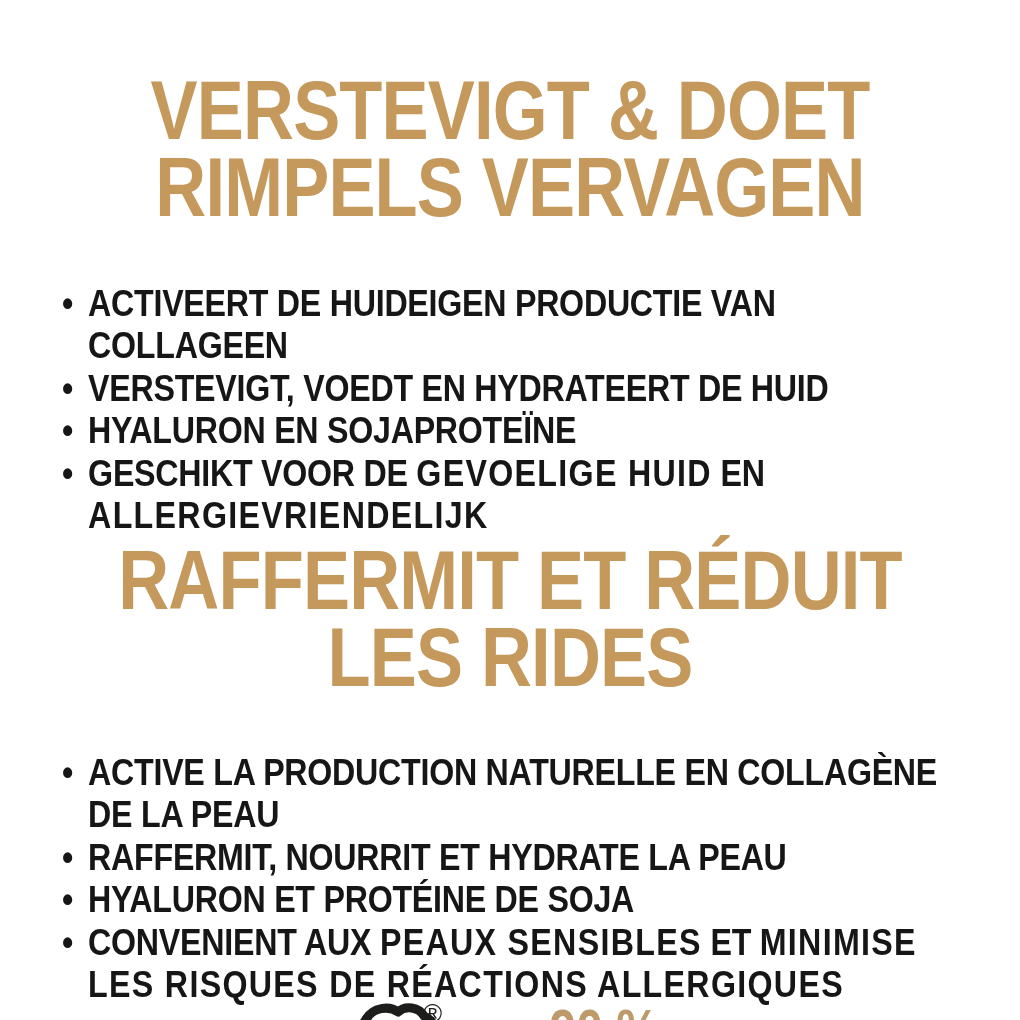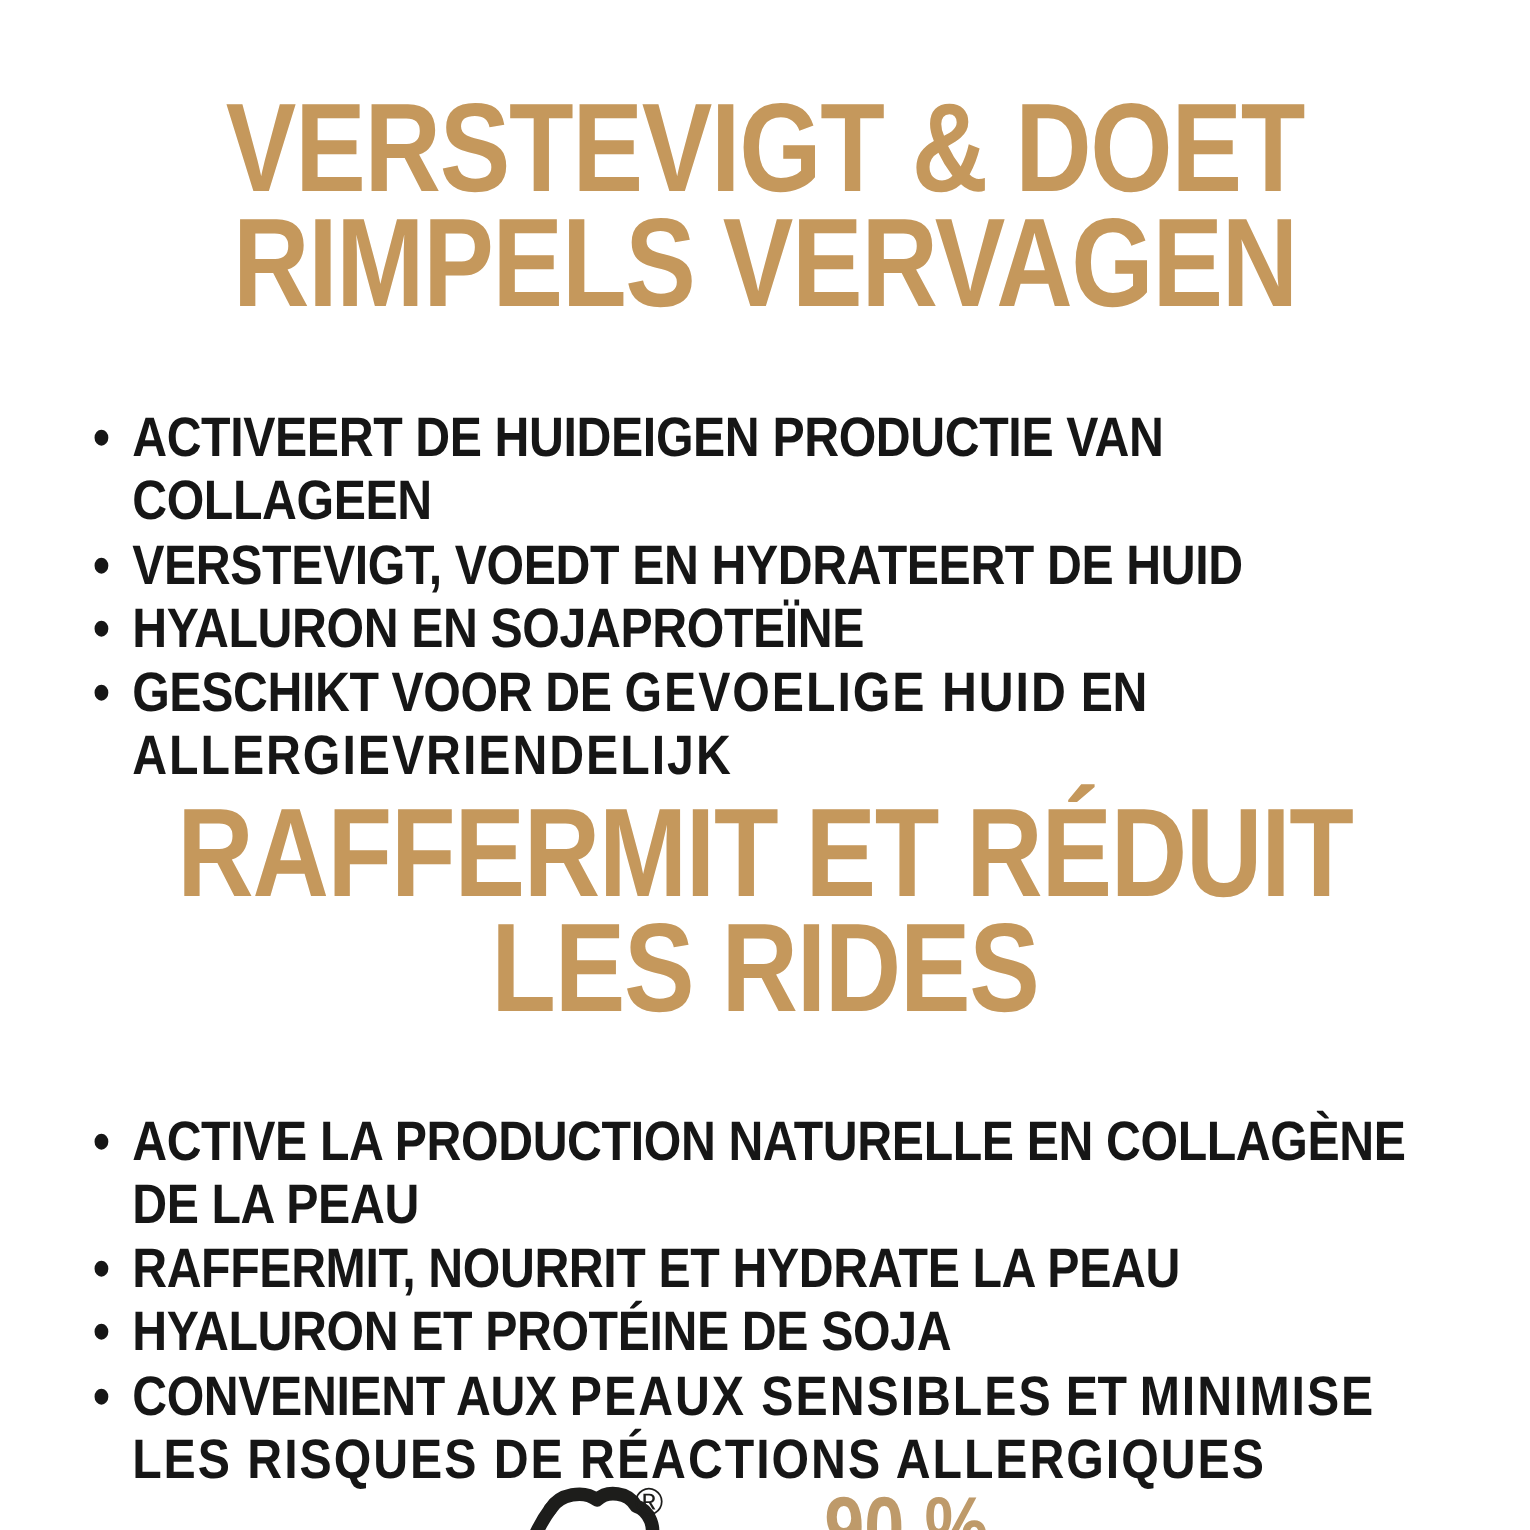--- a/index.html
+++ b/index.html
@@ -1,21 +1,21 @@
 <!DOCTYPE html>
 <html><head>
 <meta charset="utf-8">
 <style>
   html,body{margin:0;padding:0;background:#ffffff;}
   body{
     width:1020px;height:1020px;overflow:hidden;position:relative;
     font-family:"Liberation Sans", sans-serif;
     -webkit-font-smoothing:antialiased;
   }
-  .label{width:1020px;height:787px;padding-top:4px;box-sizing:border-box;}
+  .label{width:1020px;height:787px;padding-top:16px;box-sizing:border-box;}
 
   
   .heading{
     color:var(--gold,#C5985C);
     font-weight:700;
     font-size:84px;
     line-height:77px;
     letter-spacing:-1px;
     text-align:center;
     white-space:nowrap;

